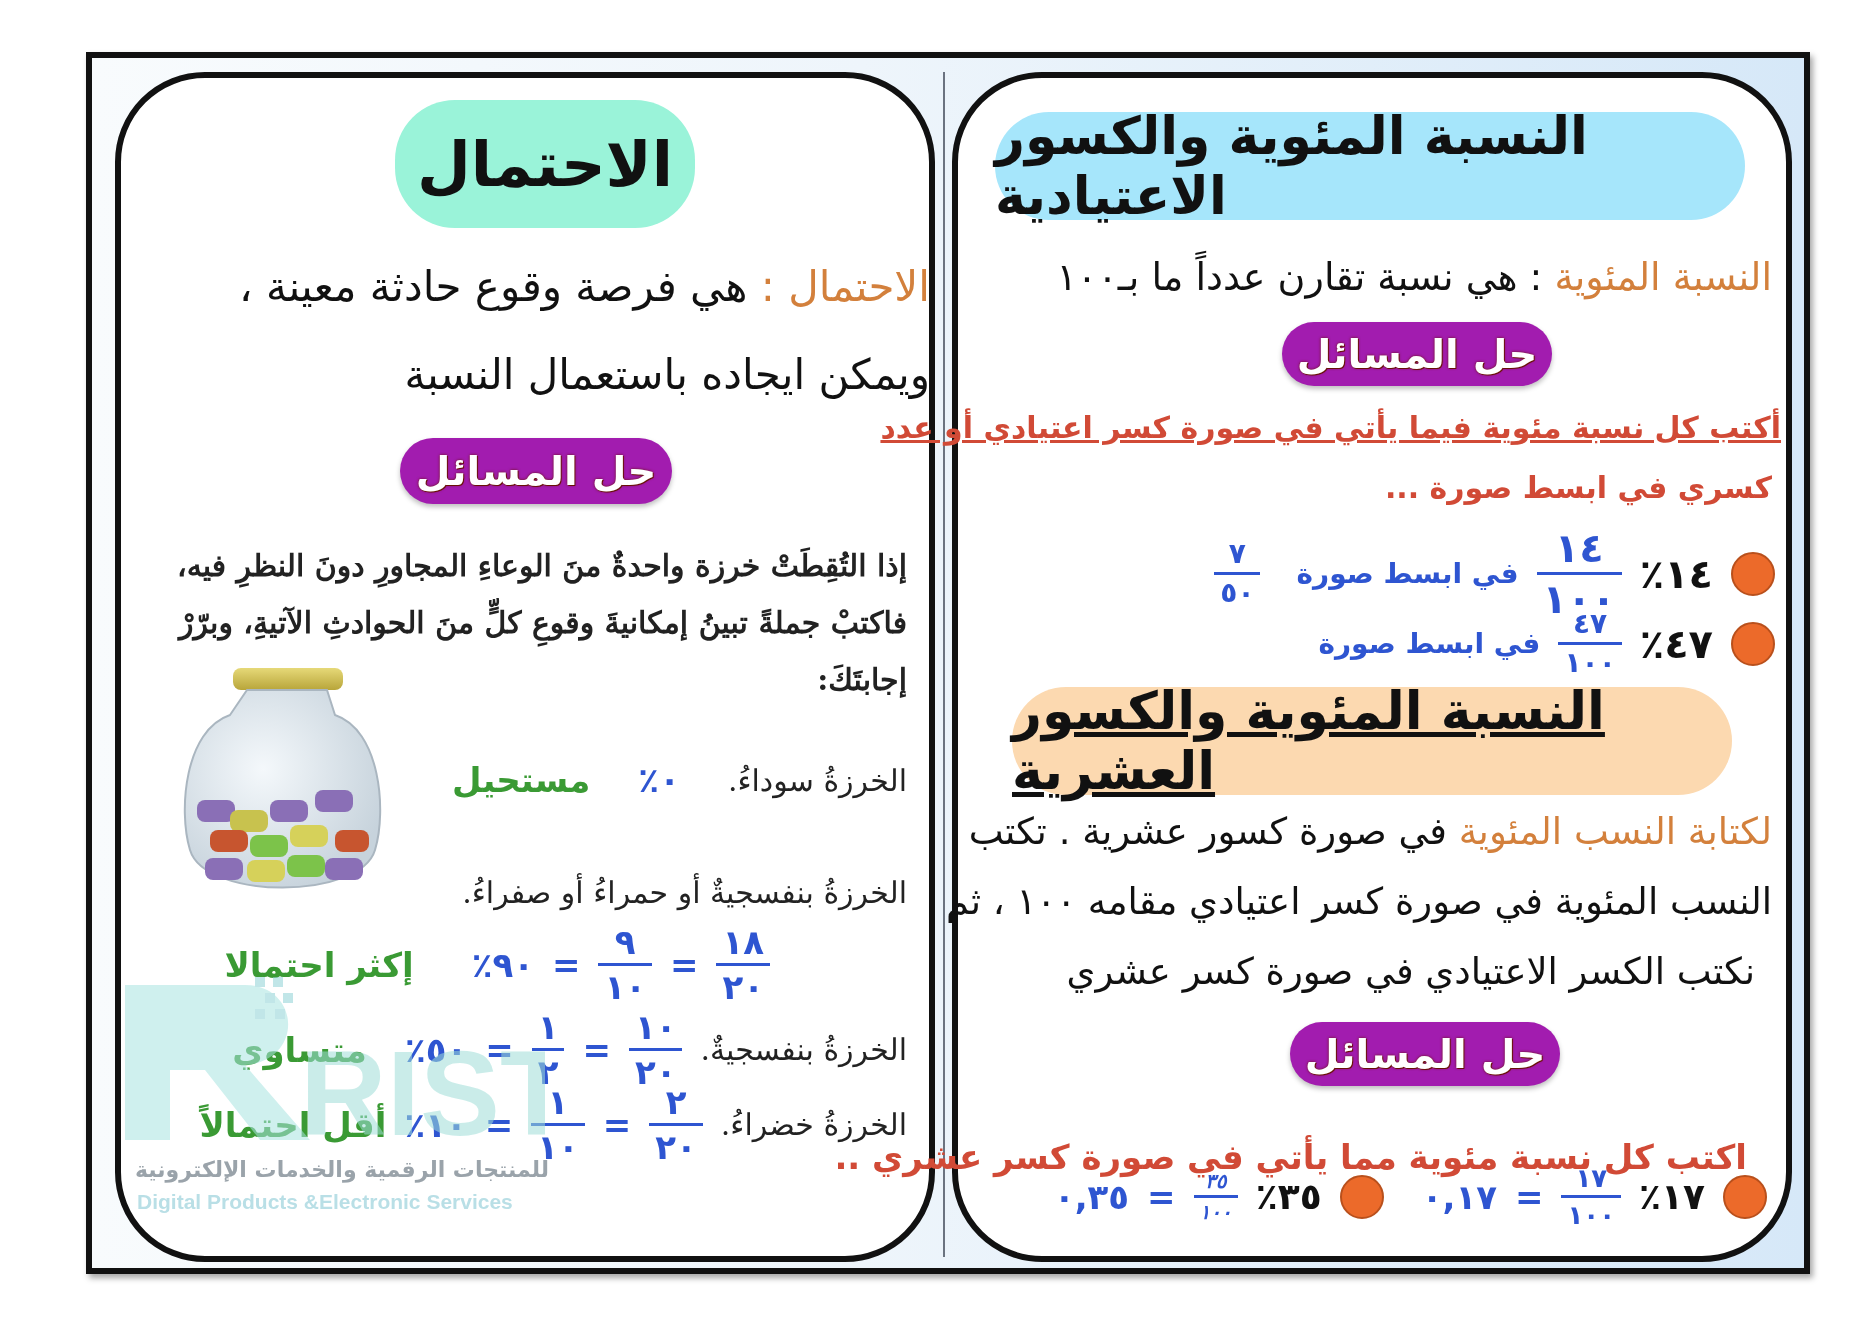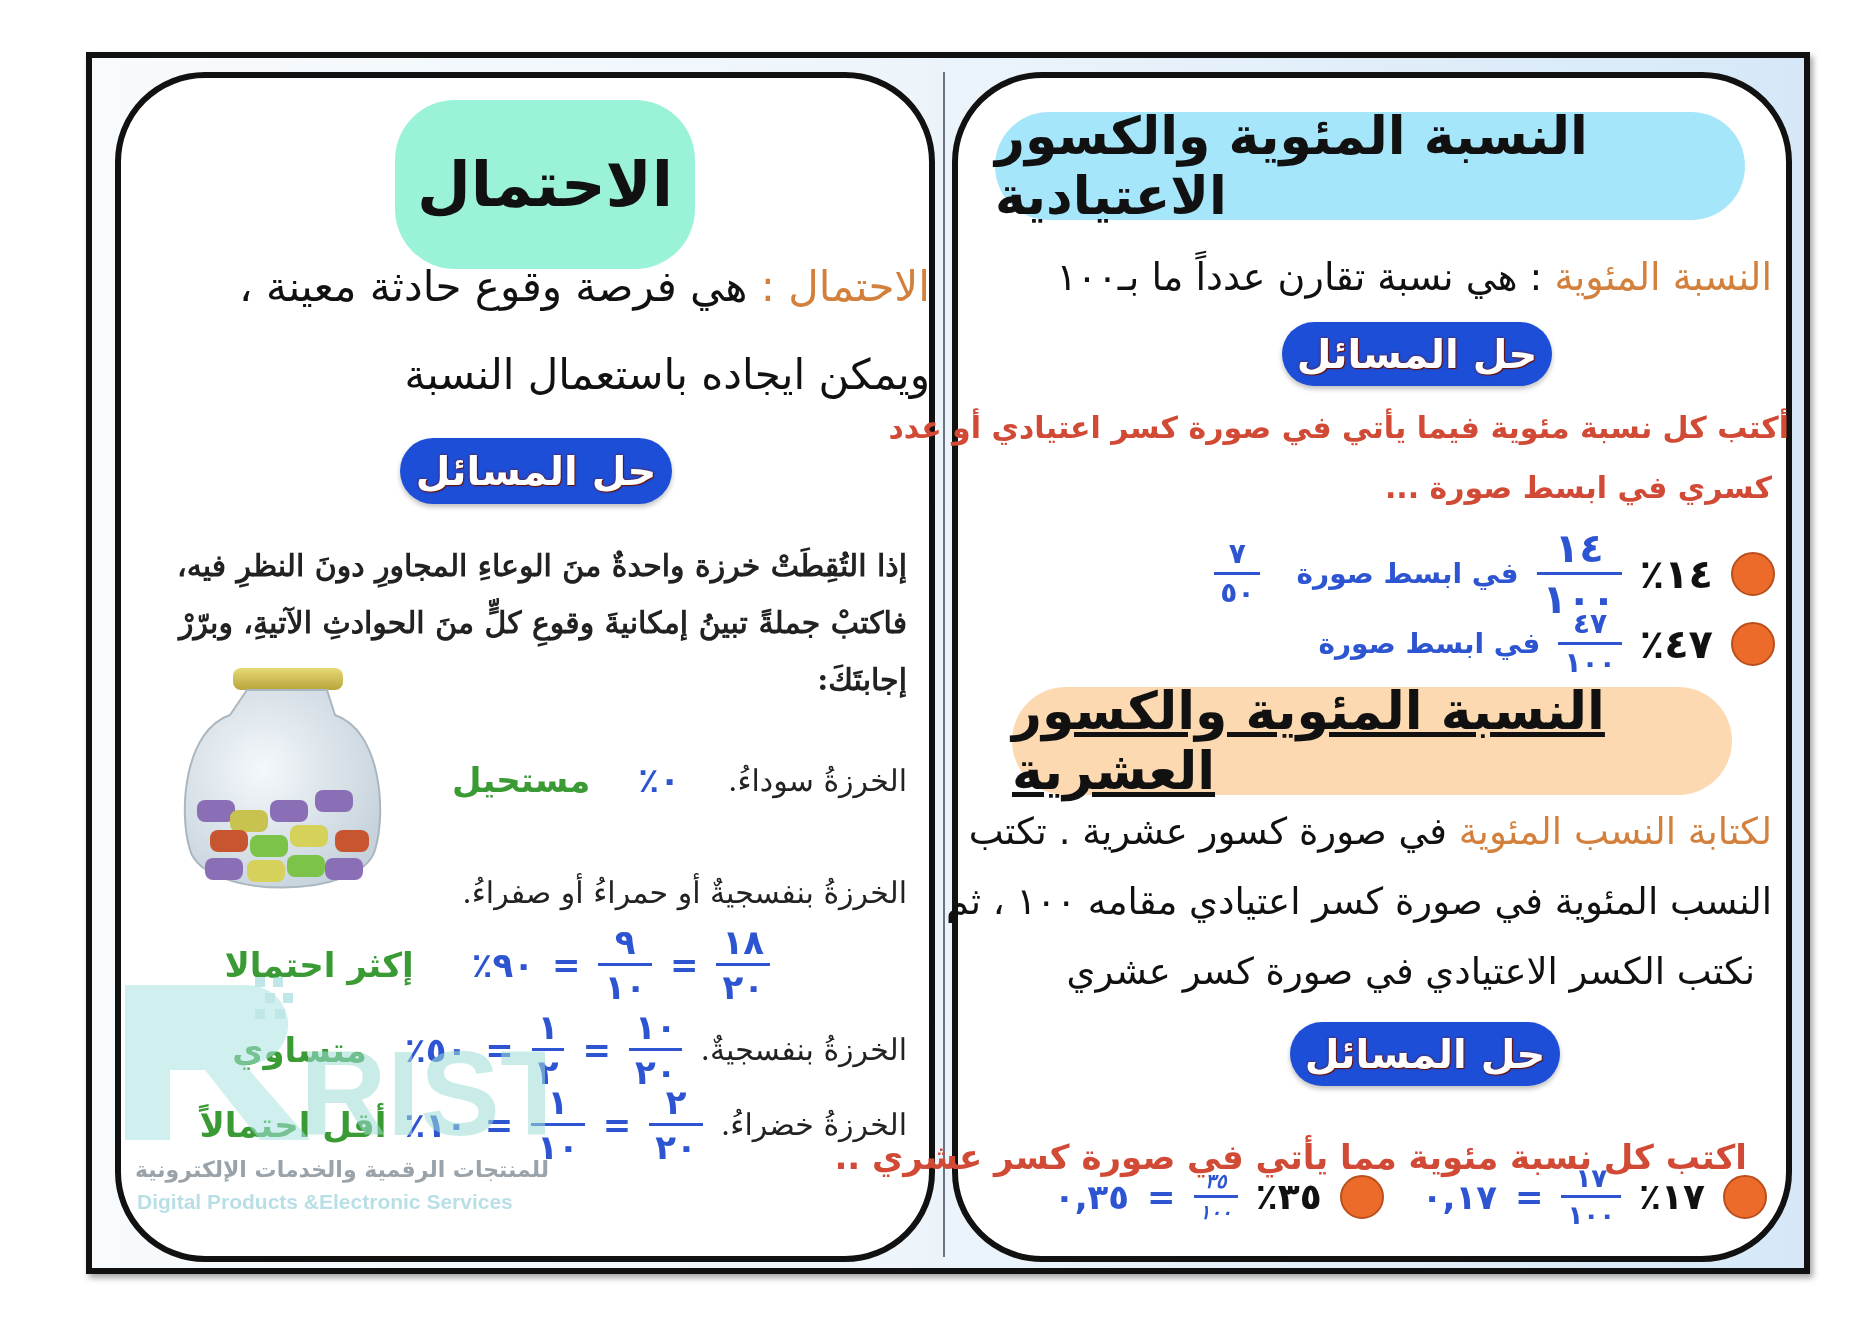--- a/index.html
+++ b/index.html
@@ -6,24 +6,24 @@
   body{width:1875px;height:1325px;background:#ffffff;position:relative;overflow:hidden;font-family:"DejaVu Sans",sans-serif;}
   .frame{position:absolute;left:86px;top:52px;width:1724px;height:1222px;border:6px solid #111;box-sizing:border-box;
     background:linear-gradient(90deg,#f8fbfd 0%,#eef5fb 45%,#d6e8f8 100%);box-shadow:3px 4px 6px rgba(0,0,0,.35);}
   .divider{position:absolute;left:943px;top:72px;width:2px;height:1185px;background:#6b7380;}
   .card{position:absolute;background:#fff;border:6px solid #111;border-radius:90px;box-sizing:border-box;}
   .card.left{left:115px;top:72px;width:820px;height:1190px;}
   .card.right{left:952px;top:72px;width:840px;height:1190px;}
   .abs{position:absolute;}
   .rtl{direction:rtl;}
   .pill{position:absolute;border-radius:60px;display:flex;align-items:center;justify-content:center;font-weight:bold;color:#111;}
-  .title-green{left:395px;top:100px;width:300px;height:169px;background:#9af3d9;font-size:62px;}
+  .title-green{left:395px;top:100px;width:300px;height:128px;background:#9af3d9;font-size:62px;}
   .title-blue{left:995px;top:112px;width:750px;height:108px;background:#a6e6fb;font-size:52px;}
   .title-orange{left:1012px;top:687px;width:720px;height:108px;background:#fcd9b0;font-size:52px;text-decoration:underline;}
-  .btn-red{background:#1d4ed8;color:#fff;font-size:40px;border-radius:40px;text-shadow:0 0 3px #6a1208,1px 1px 0 #6a1208;
+  .btn-red{background:#a21caf;color:#fff;font-size:40px;border-radius:40px;text-shadow:0 0 3px #6a1208,1px 1px 0 #6a1208;
     box-shadow:0 3px 5px rgba(0,0,0,.25);}
   .btn1{left:400px;top:438px;width:272px;height:66px;}
   .btn2{left:1282px;top:322px;width:270px;height:64px;}
   .btn3{left:1290px;top:1022px;width:270px;height:64px;}
   .txt-lg{font-size:42px;font-weight:normal;color:#111;white-space:nowrap;}
   .orange{color:#d3803c;}
   .red{color:#d14a36;}
   .blue{color:#2e55d1;}
   .green{color:#3a9a34;text-align:center;}
   .txt-md{font-size:34px;font-weight:bold;white-space:nowrap;}
@@ -160,21 +160,21 @@
 <div class="card right"></div>
 <div class="pill title-blue">النسبة المئوية والكسور الاعتيادية</div>
 
 <div class="abs rtl txt-lg" style="right:103px;top:255px;font-size:38px;">
   <span class="orange">النسبة المئوية</span>
   <span>: هي نسبة تقارن عدداً ما بـ١٠٠</span>
 </div>
 
 <div class="pill btn-red btn2">حل المسائل</div>
 
-<div class="abs rtl txt-md red" style="right:86px;top:410px;font-size:30px;">أكتب كل نسبة مئوية فيما يأتي في صورة كسر اعتيادي أو عدد</div>
+<div class="abs rtl txt-md red" style="right:94px;top:410px;font-size:30px;text-decoration:underline;">أكتب كل نسبة مئوية فيما يأتي في صورة كسر اعتيادي أو عدد</div>
 <div class="abs rtl txt-md red" style="right:103px;top:470px;font-size:30px;">كسري في ابسط صورة ...</div>
 
 <div class="abs row" style="right:100px;top:528px;">
   <span class="dot"></span>
   <span class="txt-md" style="font-size:40px;color:#111;">١٤٪</span>
   <span class="frac blue txt-md" style="font-size:40px;">
       <span class="n">١٤</span>
       <span class="d">١٠٠</span>
     </span>
   <span class="txt-md blue" style="font-size:28px;">في ابسط صورة</span>

